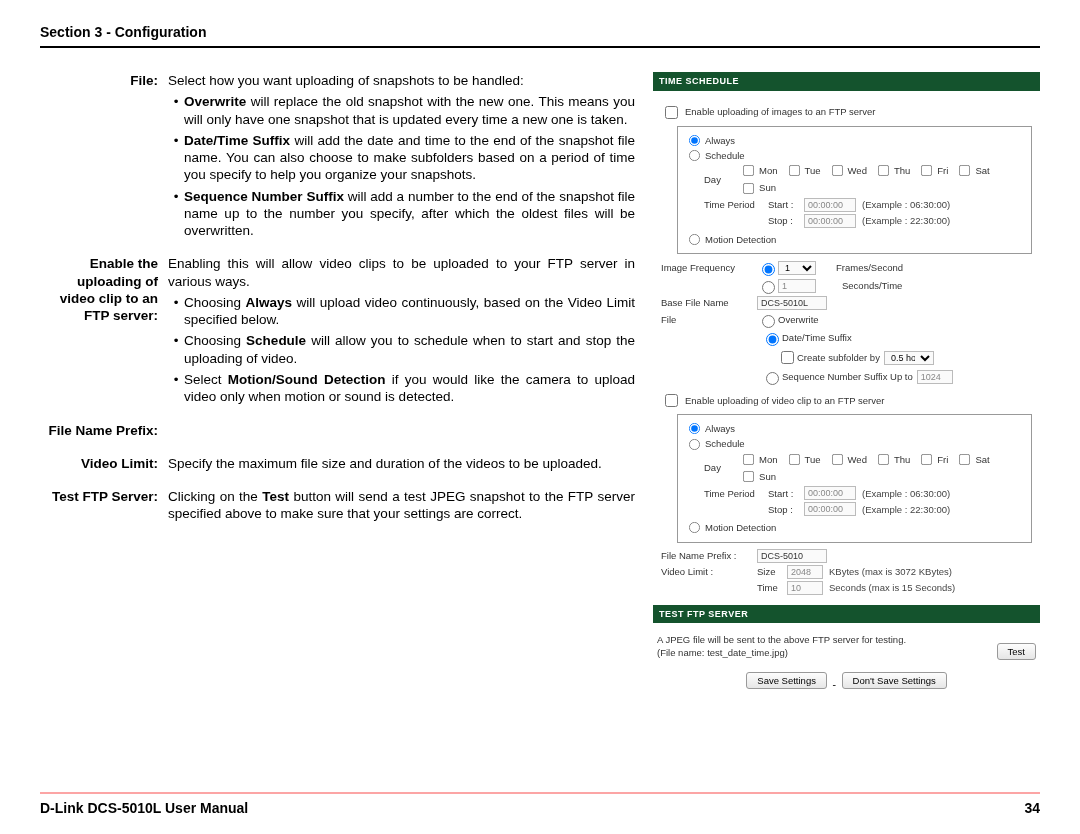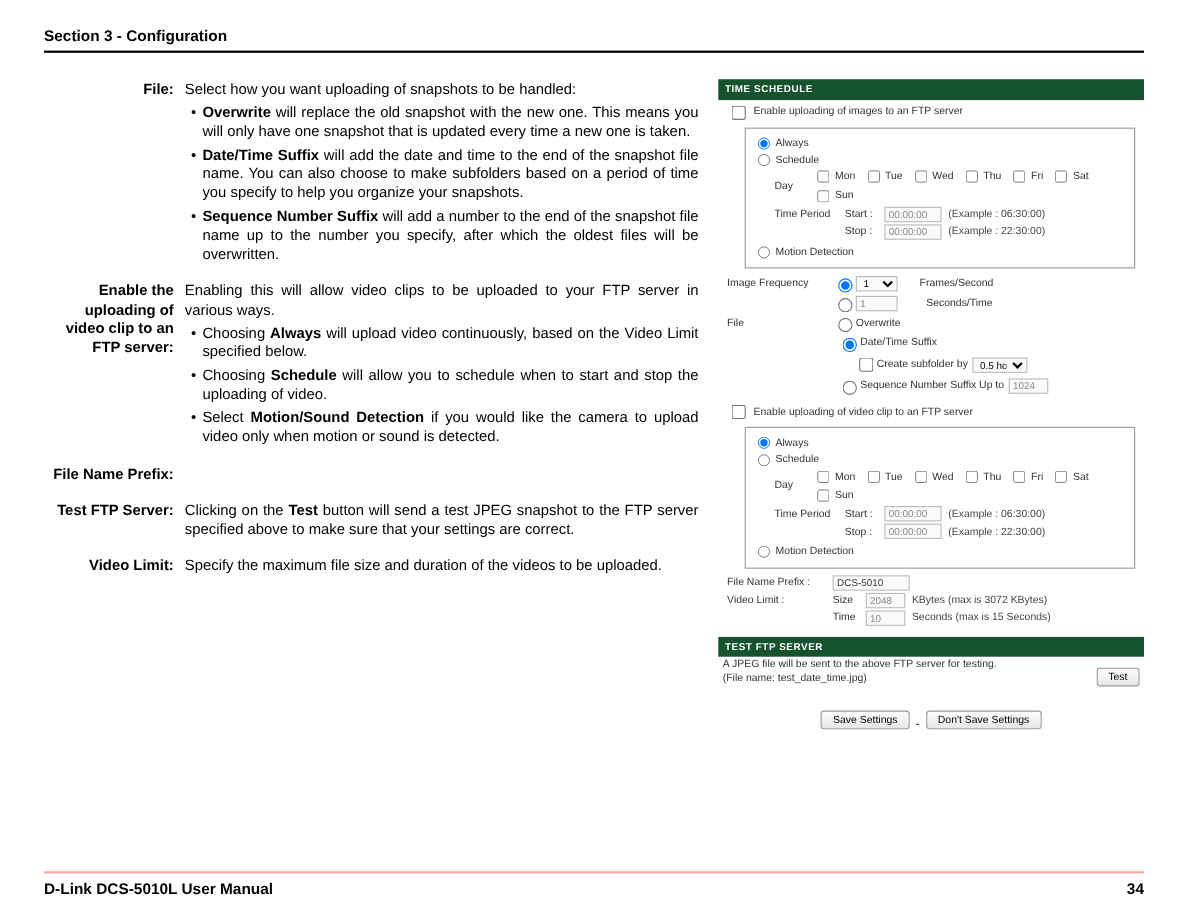--- a/index.html
+++ b/index.html
@@ -85,21 +85,21 @@
   .panel-title {
     background: #14532d;
     color: #fff;
     font-size: 9px;
     font-weight: bold;
     letter-spacing: 0.5px;
     padding: 3px 6px;
     text-transform: uppercase;
   }
   .panel-body {
-    padding: 0 4px 8px 4px;
+    padding: 10px 4px 8px 4px;
   }
   .field-box {
     border: 1px solid #999;
     padding: 6px 6px 6px 10px;
     margin: 4px 4px 6px 20px;
   }
   .opt-row, .row {
     display: flex;
     align-items: center;
     padding: 1px 0;
@@ -164,21 +164,21 @@
   .btn {
     border: 1px solid #999;
     border-radius: 3px;
     background: linear-gradient(#fdfdfd,#e6e6e6);
     font-size: 9.5px;
     padding: 2px 10px;
     cursor: pointer;
   }
   .btn-row {
     text-align: center;
-    margin-top: 14px;
+    margin-top: 4px;
     text-decoration: underline;
   }
   .btn-row .btn { margin: 0 6px; }
   .hint { color: #444; }
   .spacer-top { margin-top: 4px; }
 </style>
 </head>
 <body>
 
 <div class="page">
@@ -224,27 +224,27 @@
               <div class="sub-body"><span>Select </span><span class="b">Motion/Sound Detection</span><span> if you would like the camera to upload video only when motion or sound is detected.</span></div>
             </div>
         </div>
       </div>
 
       <div class="def">
         <div class="label">File Name Prefix:</div>
       </div>
 
       <div class="def">
+        <div class="label">Video Limit:</div>
+        <div class="body"><span>Specify the maximum file size and duration of the videos to be uploaded.</span></div>
+      </div>
+
+      <div class="def">
         <div class="label">Test FTP Server:</div>
         <div class="body"><span>Clicking on the </span><span class="b">Test</span><span> button will send a test JPEG snapshot to the FTP server specified above to make sure that your settings are correct.</span></div>
-      </div>
-
-      <div class="def">
-        <div class="label">Video Limit:</div>
-        <div class="body"><span>Specify the maximum file size and duration of the videos to be uploaded.</span></div>
       </div>
 
     </div>
 
     <div class="right-col">
 
       <div class="panel-title">TIME SCHEDULE</div>
 
       <div class="panel-body">
 
@@ -319,20 +319,24 @@
           <select class="mini-select"><option>1</option></select>
           <span style="margin-left:20px">Frames/Second</span>
         </div>
         <div class="kv-row">
           <span class="k"></span>
           <input type="radio" style="">
           <input class="mini-input" style="width: 38px;" value="1">
           <span style="margin-left:20px">Seconds/Time</span>
         </div>
         <div class="kv-row">
+          <span class="k">Base File Name</span>
+          <input class="mini-input" style="width: 70px; color: rgb(51, 51, 51);" value="DCS-5010L">
+        </div>
+        <div class="kv-row">
           <span class="k">File</span>
           <input type="radio" style="">
             <span>Overwrite</span>
         </div>
         <div class="kv-row sub-indent">
           <input type="radio" checked="" style="">
             <span>Date/Time Suffix</span>
         </div>
         <div class="kv-row sub-indent" style="padding-left:116px;">
           <input type="checkbox" style="">

